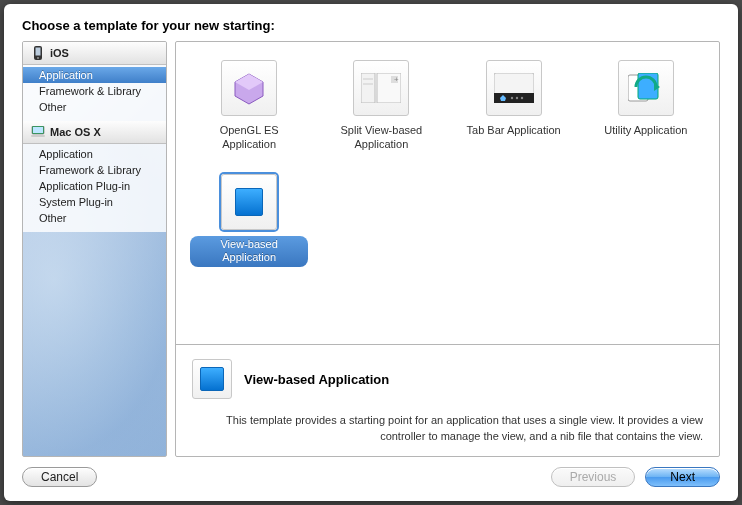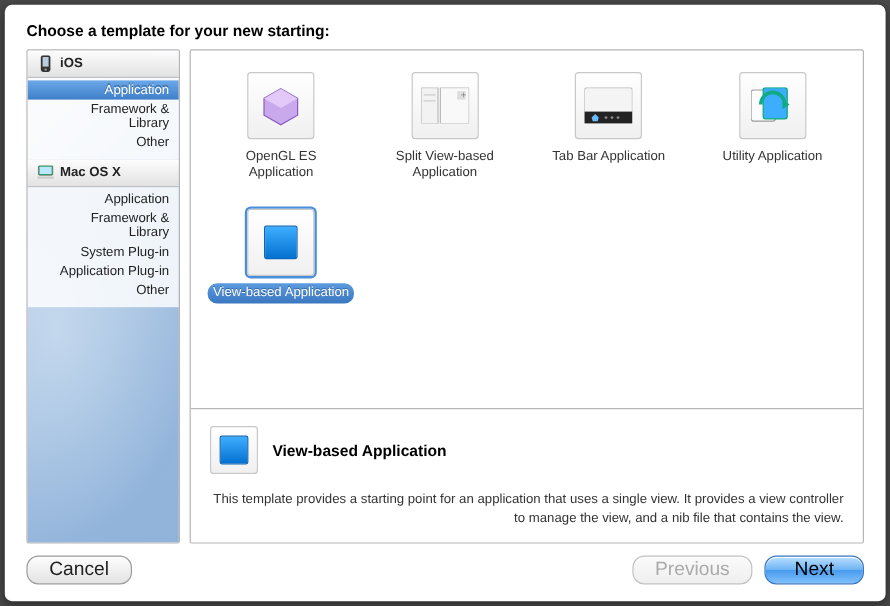--- a/index.html
+++ b/index.html
@@ -28,27 +28,26 @@
   color: #000;
 }
 .body {
   flex: 1;
   display: flex;
   padding: 0 18px;
   gap: 8px;
   min-height: 0;
 }
 .sidebar {
-  width: 128px;
+  width: 145px;
   border: 1px solid #b5b5b5;
   border-radius: 2px;
   background: linear-gradient(135deg, #e8f0fa 0%, #c8d8ec 35%, #a8c4e2 70%, #95b6db 100%);
   position: relative;
   overflow: hidden;
-  text-align: right;
 }
 .sidebar::before {
   content: "";
   position: absolute;
   top: 100px; left: -30px; right: -30px; bottom: -30px;
   background: radial-gradient(ellipse at 30% 40%, rgba(200,220,240,0.6), rgba(120,160,210,0.3) 60%, transparent);
 }
 .sidebar-list {
   position: relative;
   background: rgba(255,255,255,0.0);
@@ -155,21 +154,21 @@
   color: #333;
   line-height: 1.4;
   text-align: right;
 }
 .footer {
   padding: 10px 18px 14px 18px;
   display: flex;
   align-items: center;
 }
 .btn {
-  font-size: 16px;
+  font-size: 12px;
   padding: 2px 18px;
   border-radius: 10px;
   border: 1px solid #9a9a9a;
   background: linear-gradient(#fdfdfd, #e3e3e3);
   box-shadow: 0 1px 0 #fff inset;
   color: #222;
   cursor: default;
 }
 .btn.disabled {
   color: #aaa;
@@ -224,22 +223,22 @@
                 <rect x="1" y="0" width="12" height="8" rx="1" fill="#3a6" stroke="#555" stroke-width="0.5"></rect>
                 <rect x="2" y="1" width="10" height="6" fill="#bde6ff"></rect>
                 <rect x="0" y="9" width="14" height="2" rx="1" fill="#ccc"></rect>
               </svg>
           </span>
           <span>Mac OS X</span>
         </div>
         <div class="cat-items">
           <div class="cat-item"><span>Application</span></div>
           <div class="cat-item"><span>Framework &amp; Library</span></div>
+          <div class="cat-item"><span>Application Plug-in</span></div>
           <div class="cat-item"><span>System Plug-in</span></div>
-          <div class="cat-item"><span>Application Plug-in</span></div>
           <div class="cat-item"><span>Other</span></div>
         </div>
 
       </div>
     </div>
 
     <div class="main">
       <div class="grid">
 
 

